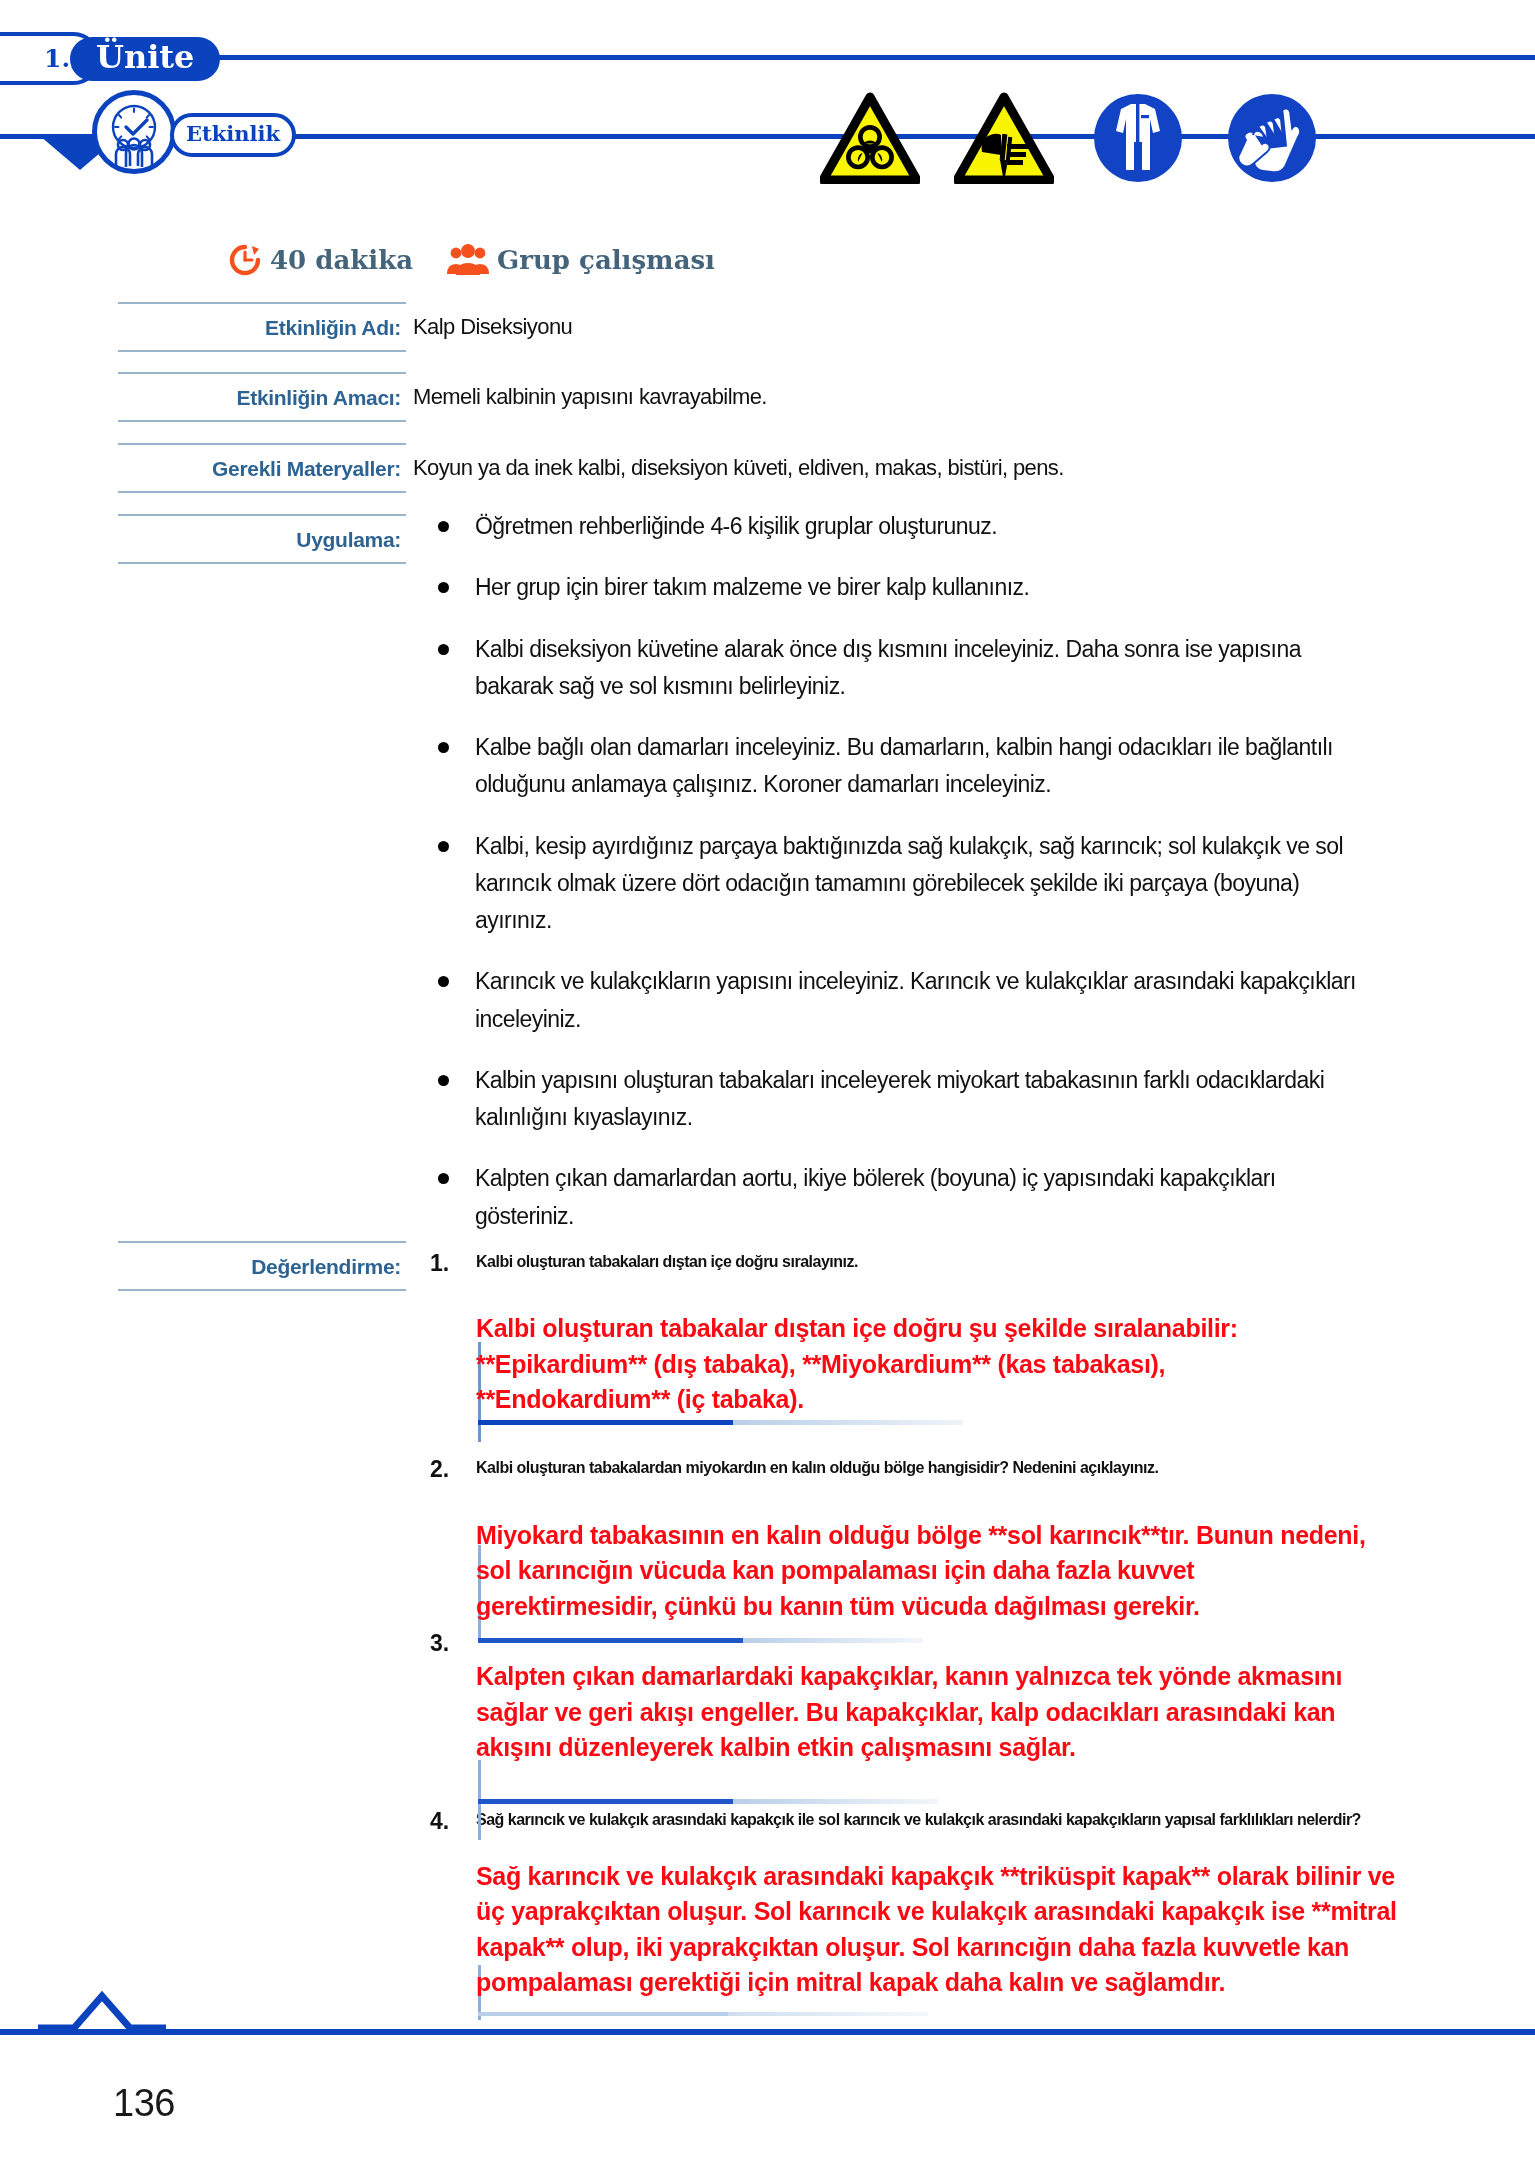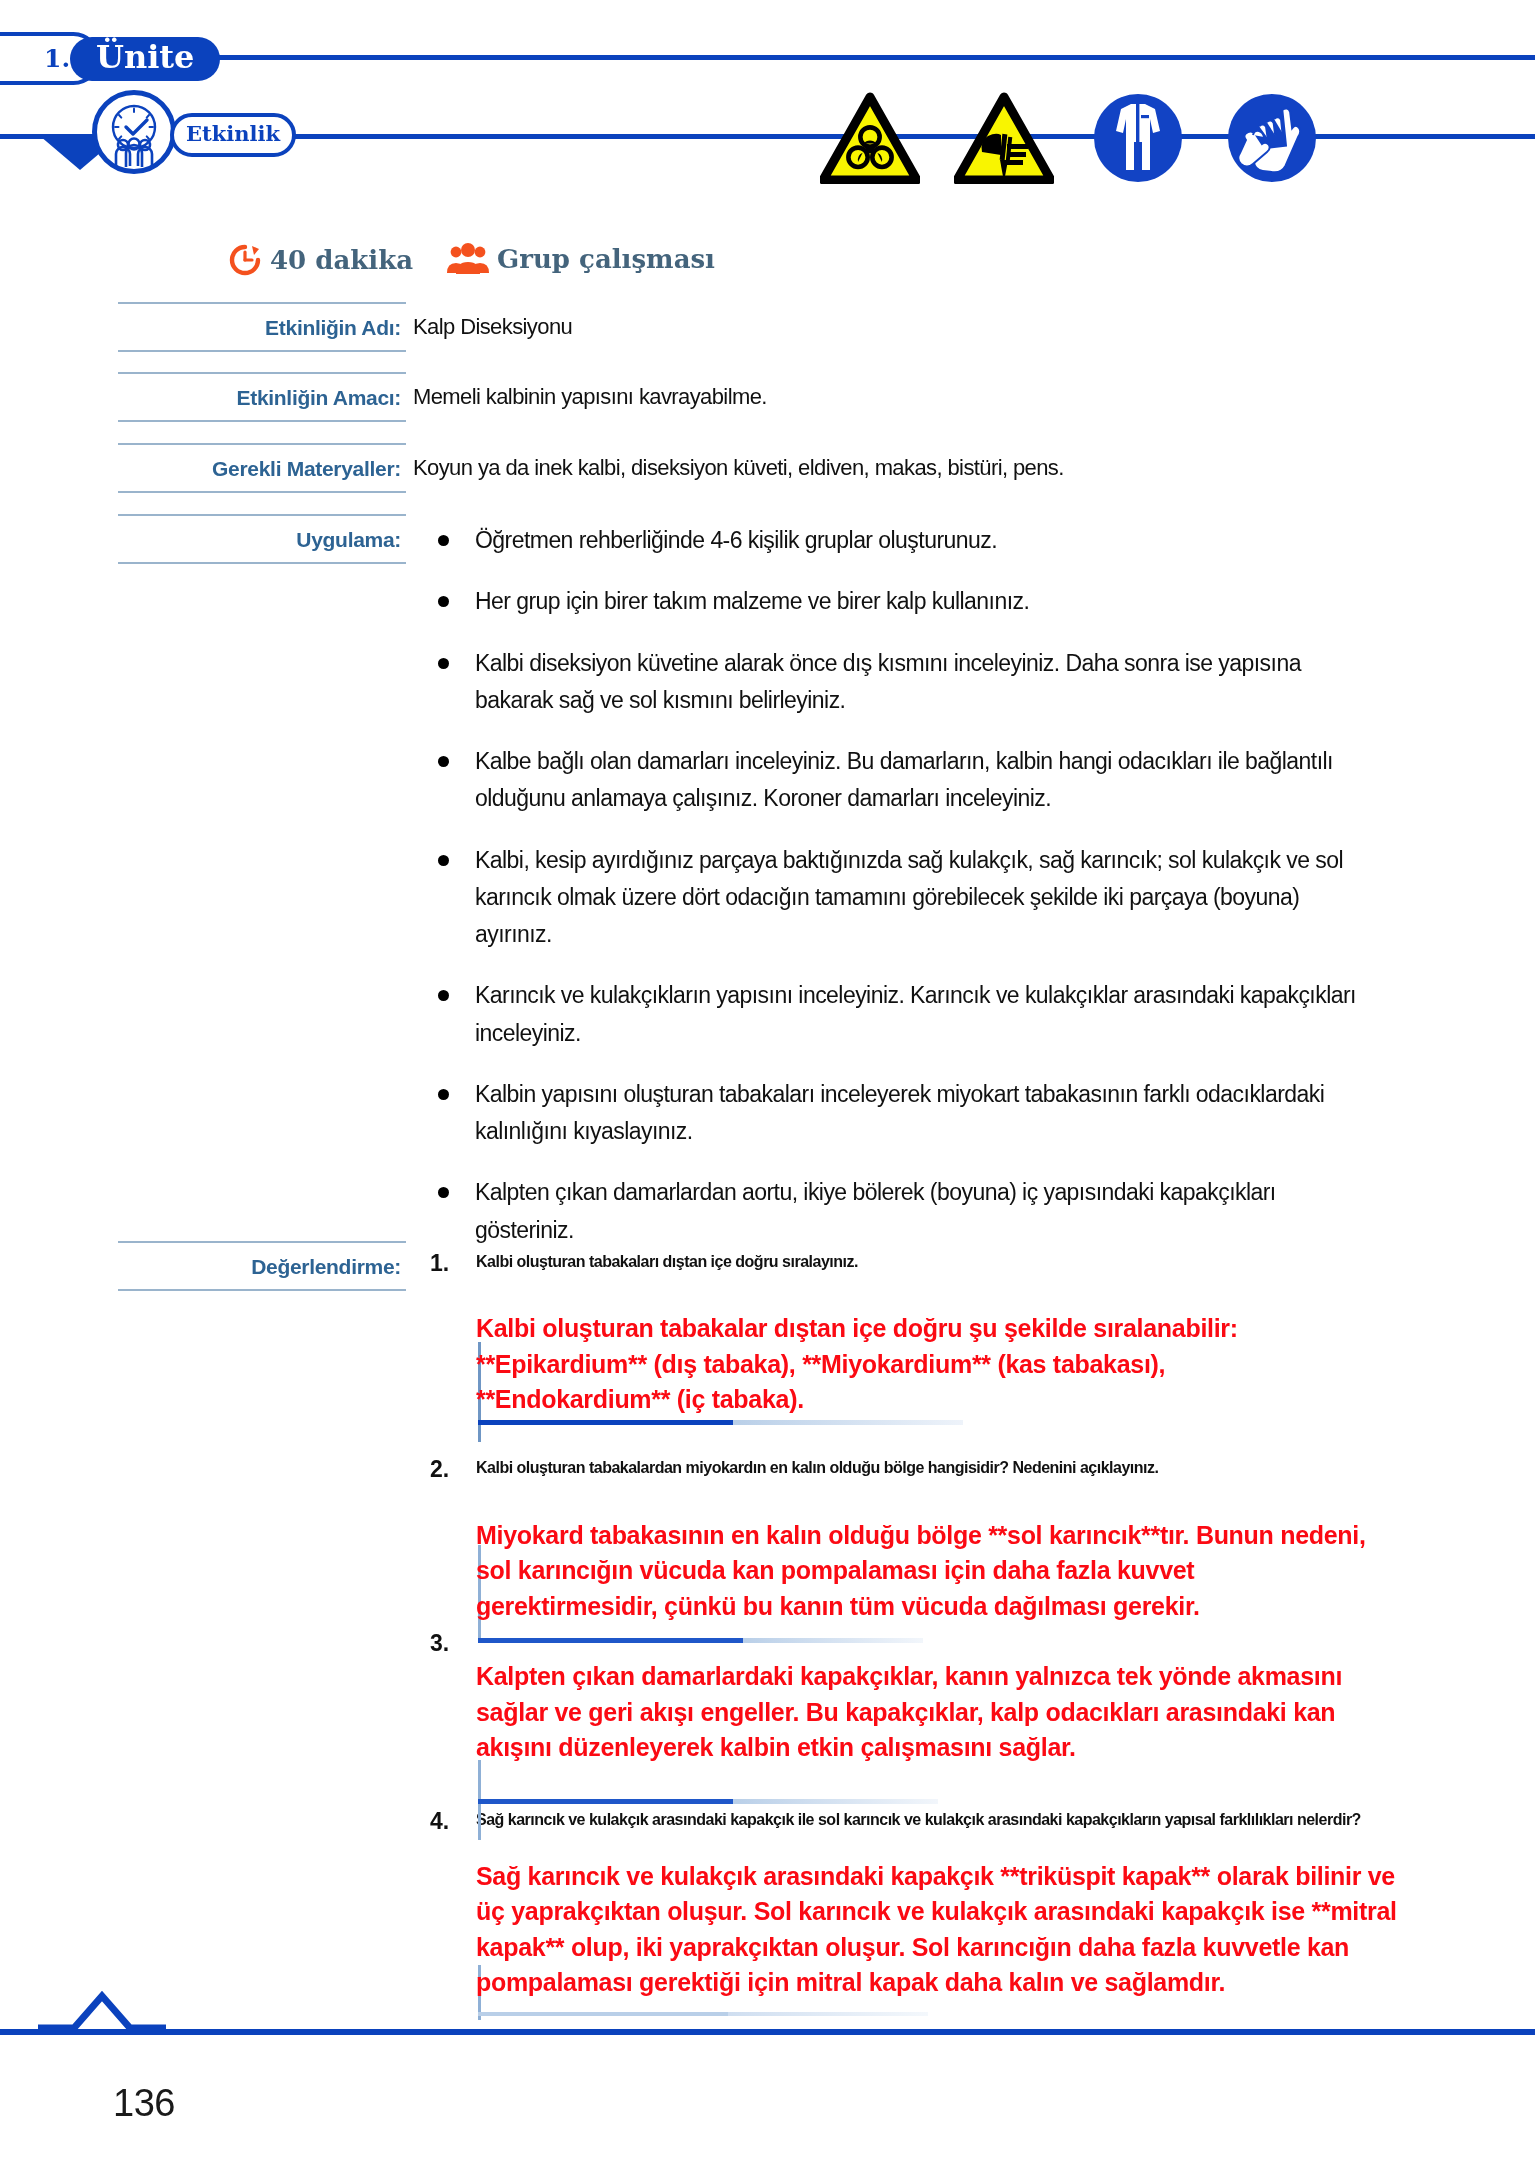--- a/index.html
+++ b/index.html
@@ -143,21 +143,21 @@
     gap: 34px;
   }
   .safety-icon { width: 100px; height: 92px; }
 
   
   .meta-row {
     position: absolute;
     left: 228px;
     top: 243px;
     display: flex;
-    align-items: flex-start;
+    align-items: center;
   }
   .meta-item { display: flex; align-items: center; }
   .meta-item .glyph { margin-right: 8px; display:block; }
   .meta-item .txt {
     font-family: "DejaVu Serif", serif;
     font-size: 26px;
     font-weight: bold;
     color: #44647c;
   }
   .meta-gap { width: 34px; }
@@ -197,21 +197,21 @@
     font-family: "Liberation Sans", sans-serif;
     font-size: 22px;
     color: #111111;
     letter-spacing: -0.6px;
   }
 
   
   .bullets {
     position: absolute;
     left: 438px;
-    top: 522px;
+    top: 508px;
     width: 960px;
   }
   .bullet-row {
     display: flex;
     align-items: flex-start;
     margin-bottom: 24px;
   }
   .bullet-dot {
     flex: 0 0 auto;
     width: 11px;

